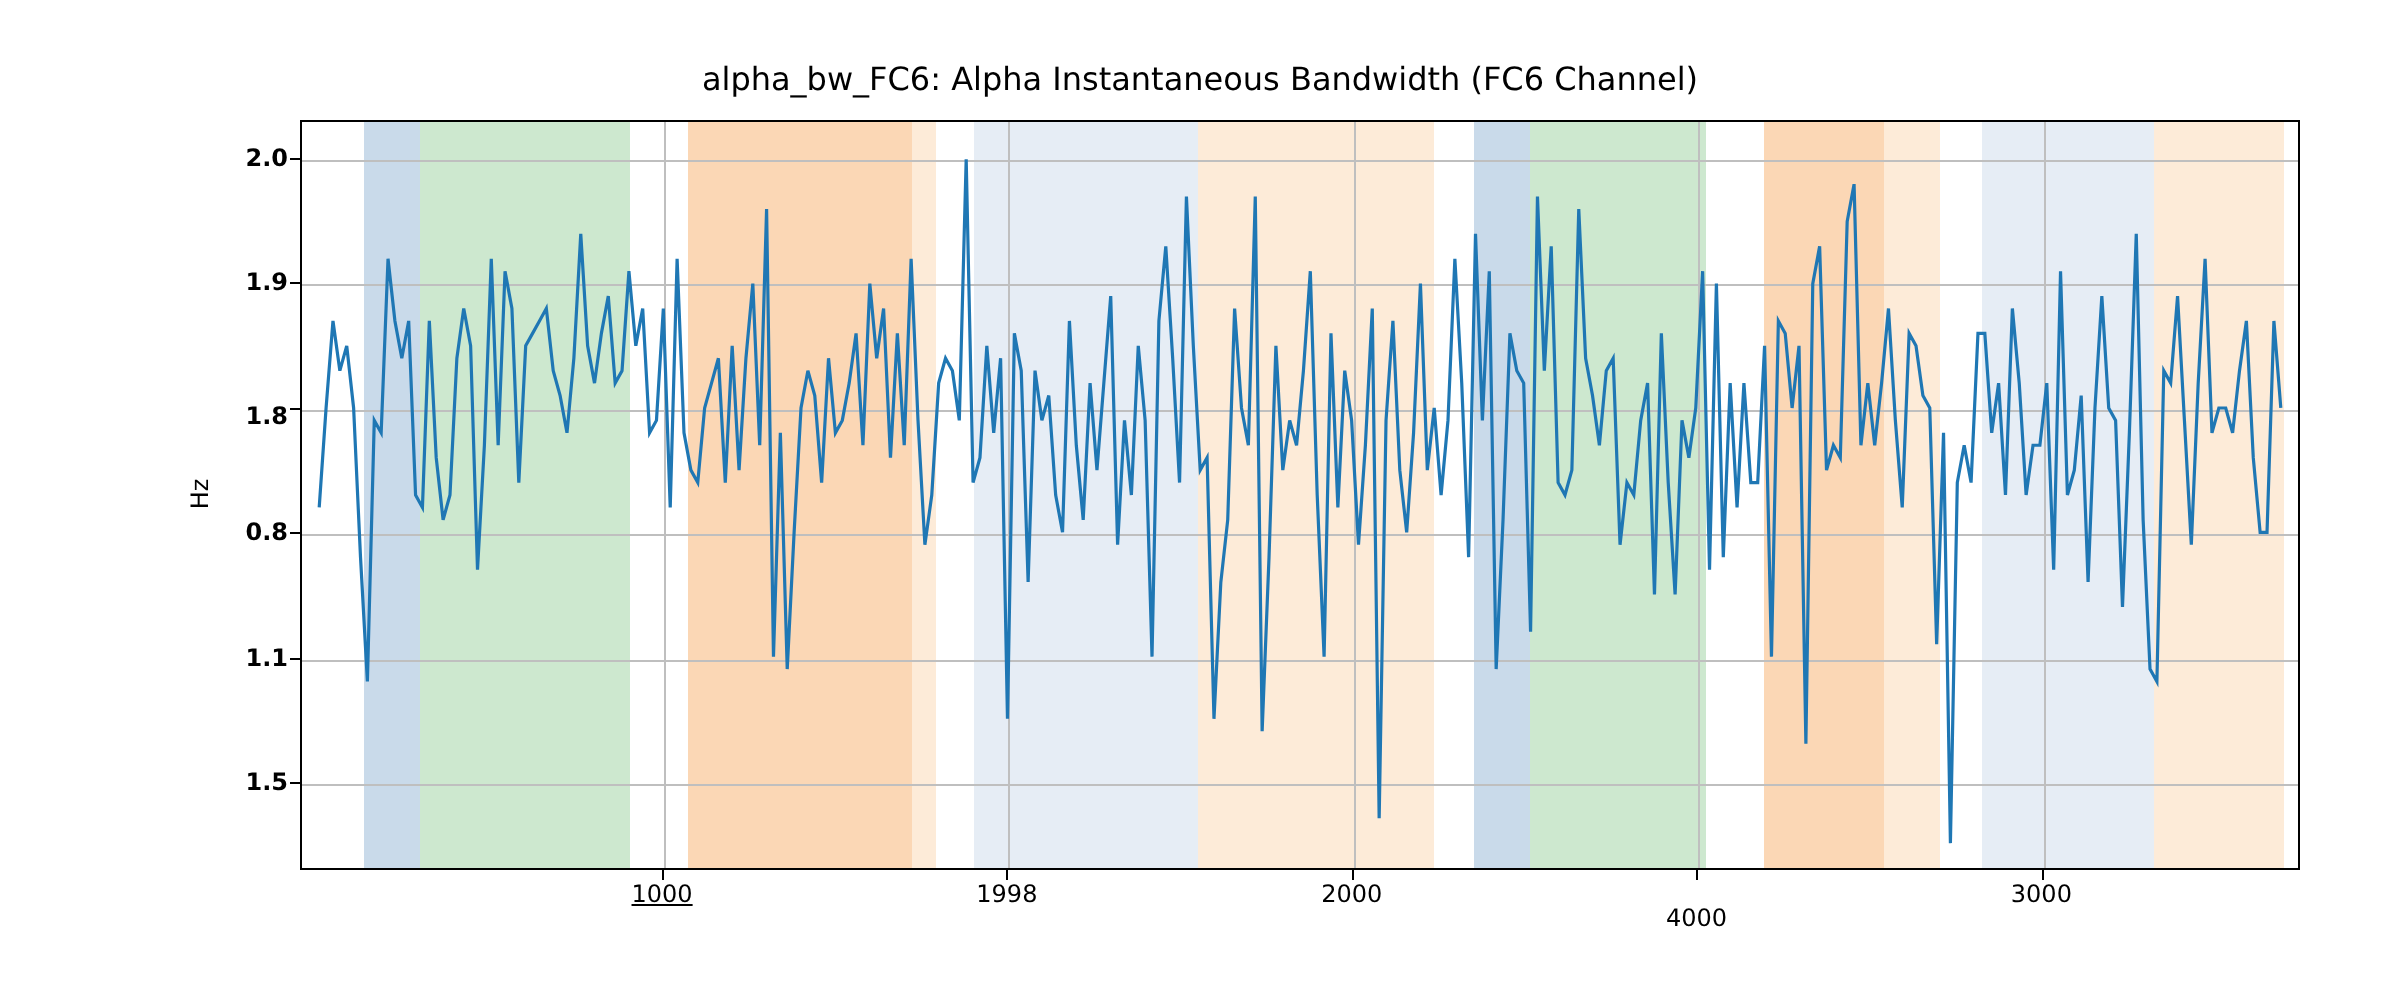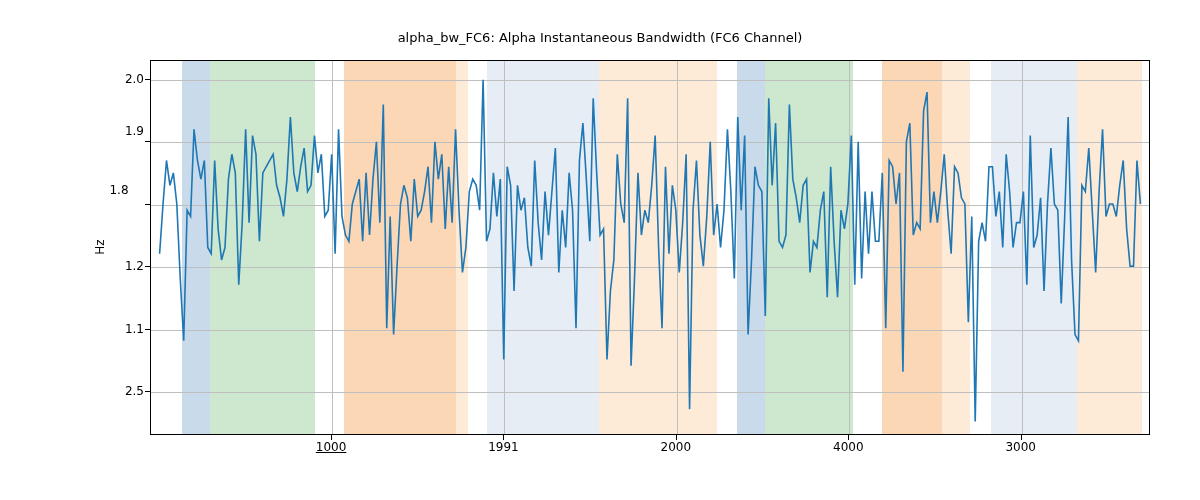--- a/index.html
+++ b/index.html
@@ -15,21 +15,21 @@
     position: relative;
     width: 1200px;
     height: 500px;
   }
   .title {
     position: absolute;
     top: 30px;
     left: 0;
     width: 1200px;
     text-align: center;
-    font-size: 13px;
+    font-size: 16px;
   }
   .plot-area {
     position: absolute;
     left: 150px;
     top: 60px;
     width: 1000px;
     height: 375px;
     border: 1px solid #000000;
     box-sizing: border-box;
     overflow: hidden;
@@ -54,20 +54,21 @@
     width: 0;
     border-left: 1px solid #bfbfbf;
   }
   .ytick-label {
     position: absolute;
     right: 1056px; 
     width: 50px;
     text-align: right;
     font-size: 12px;
     transform: translateY(-50%);
+    font-weight: bold;
   }
   .xtick-label {
     position: absolute;
     top: 440px;
     font-size: 12px;
     transform: translateX(-50%);
   }
   .ylabel {
     position: absolute;
     top: 247px;
@@ -144,39 +145,39 @@
         <div class="gridline-v" style="left: 698.276px;"></div>
         <div class="gridline-v" style="left: 870.69px;"></div>
       </div>
 
     <svg class="line" preserveAspectRatio="none" viewBox="0 0 1000 375">
       <polyline id="series-line" fill="none" stroke-width="1.6" points="8.62,193.75 12.07,143.75 15.52,100.00 18.97,125.00 22.41,112.50 25.86,143.75 29.31,218.75 32.76,281.25 36.21,150.00 39.66,156.25 43.10,68.75 46.55,100.00 50.00,118.75 53.45,100.00 56.90,187.50 60.34,193.75 63.79,100.00 67.24,168.75 70.69,200.00 74.14,187.50 77.59,118.75 81.03,93.75 84.48,112.50 87.93,225.00 91.38,162.50 94.83,68.75 98.28,162.50 101.72,75.00 105.17,93.75 108.62,181.25 112.07,112.50 115.52,106.25 118.97,100.00 122.41,93.75 125.86,125.00 129.31,137.50 132.76,156.25 136.21,118.75 139.66,56.25 143.10,112.50 146.55,131.25 150.00,106.25 153.45,87.50 156.90,131.25 160.34,125.00 163.79,75.00 167.24,112.50 170.69,93.75 174.14,156.25 177.59,150.00 181.03,93.75 184.48,193.75 187.93,68.75 191.38,156.25 194.83,175.00 198.28,181.25 201.72,143.75 205.17,131.25 208.62,118.75 212.07,181.25 215.52,112.50 218.97,175.00 222.41,118.75 225.86,81.25 229.31,162.50 232.76,43.75 236.21,268.75 239.66,156.25 243.10,275.00 246.55,206.25 250.00,143.75 253.45,125.00 256.90,137.50 260.34,181.25 263.79,118.75 267.24,156.25 270.69,150.00 274.14,131.25 277.59,106.25 281.03,162.50 284.48,81.25 287.93,118.75 291.38,93.75 294.83,168.75 298.28,106.25 301.72,162.50 305.17,68.75 308.62,150.00 312.07,212.50 315.52,187.50 318.97,131.25 322.41,118.75 325.86,125.00 329.31,150.00 332.76,18.75 336.21,181.25 339.66,168.75 343.10,112.50 346.55,156.25 350.00,118.75 353.45,300.00 356.90,106.25 360.34,125.00 363.79,231.25 367.24,125.00 370.69,150.00 374.14,137.50 377.59,187.50 381.03,206.25 384.48,100.00 387.93,162.50 391.38,200.00 394.83,131.25 398.28,175.00 401.72,131.25 405.17,87.50 408.62,212.50 412.07,150.00 415.52,187.50 418.97,112.50 422.41,150.00 425.86,268.75 429.31,100.00 432.76,62.50 436.21,118.75 439.66,181.25 443.10,37.50 446.55,112.50 450.00,175.00 453.45,168.75 456.90,300.00 460.34,231.25 463.79,200.00 467.24,93.75 470.69,143.75 474.14,162.50 477.59,37.50 481.03,306.25 484.48,218.75 487.93,112.50 491.38,175.00 494.83,150.00 498.28,162.50 501.72,125.00 505.17,75.00 508.62,187.50 512.07,268.75 515.52,106.25 518.97,193.75 522.41,125.00 525.86,150.00 529.31,212.50 532.76,162.50 536.21,93.75 539.66,350.00 543.10,150.00 546.55,100.00 550.00,175.00 553.45,206.25 556.90,156.25 560.34,81.25 563.79,175.00 567.24,143.75 570.69,187.50 574.14,150.00 577.59,68.75 581.03,131.25 584.48,218.75 587.93,56.25 591.38,150.00 594.83,75.00 598.28,275.00 601.72,200.00 605.17,106.25 608.62,125.00 612.07,131.25 615.52,256.25 618.97,37.50 622.41,125.00 625.86,62.50 629.31,181.25 632.76,187.50 636.21,175.00 639.66,43.75 643.10,118.75 646.55,137.50 650.00,162.50 653.45,125.00 656.90,118.75 660.34,212.50 663.79,181.25 667.24,187.50 670.69,150.00 674.14,131.25 677.59,237.50 681.03,106.25 684.48,181.25 687.93,237.50 691.38,150.00 694.83,168.75 698.28,143.75 701.72,75.00 705.17,225.00 708.62,81.25 712.07,218.75 715.52,131.25 718.97,193.75 722.41,131.25 725.86,181.25 729.31,181.25 732.76,112.50 736.21,268.75 739.66,100.00 743.10,106.25 746.55,143.75 750.00,112.50 753.45,312.50 756.90,81.25 760.34,62.50 763.79,175.00 767.24,162.50 770.69,168.75 774.14,50.00 777.59,31.25 781.03,162.50 784.48,131.25 787.93,162.50 791.38,131.25 794.83,93.75 798.28,150.00 801.72,193.75 805.17,106.25 808.62,112.50 812.07,137.50 815.52,143.75 818.97,262.50 822.41,156.25 825.86,362.50 829.31,181.25 832.76,162.50 836.21,181.25 839.66,106.25 843.10,106.25 846.55,156.25 850.00,131.25 853.45,187.50 856.90,93.75 860.34,131.25 863.79,187.50 867.24,162.50 870.69,162.50 874.14,131.25 877.59,225.00 881.03,75.00 884.48,187.50 887.93,175.00 891.38,137.50 894.83,231.25 898.28,143.75 901.72,87.50 905.17,143.75 908.62,150.00 912.07,243.75 915.52,156.25 918.97,56.25 922.41,200.00 925.86,275.00 929.31,281.25 932.76,125.00 936.21,131.25 939.66,87.50 943.10,150.00 946.55,212.50 950.00,131.25 953.45,68.75 956.90,156.25 960.34,143.75 963.79,143.75 967.24,156.25 970.69,125.00 974.14,100.00 977.59,168.75 981.03,206.25 984.48,206.25 987.93,100.00 991.38,143.75" stroke="#1f77b4"></polyline>
     </svg>
   </div>
 
   <div id="ticks">
-      <div class="ytick-label" style="top: 391.25px;">2.5</div>
+      <div class="ytick-label" style="top: 391.25px;">1.5</div>
       <div class="tick-mark-y" style="top: 391.25px;"></div>
       <div class="ytick-label" style="top: 328.75px;">1.1</div>
       <div class="tick-mark-y" style="top: 328.75px;"></div>
-      <div class="ytick-label" style="top: 266.25px;">1.2</div>
+      <div class="ytick-label" style="top: 266.25px;">0.8</div>
       <div class="tick-mark-y" style="top: 266.25px;"></div>
-      <div class="ytick-label" style="top: 190px; text-align: center;">1.8</div>
+      <div class="ytick-label" style="top: 208px;">1.8</div>
       <div class="tick-mark-y" style="top: 203.75px;"></div>
-      <div class="ytick-label" style="top: 131px; text-align: right;">1.9</div>
+      <div class="ytick-label" style="top: 141px; text-align: right;">1.9</div>
       <div class="tick-mark-y" style="top: 141.25px;"></div>
       <div class="ytick-label" style="top: 78.75px;">2.0</div>
       <div class="tick-mark-y" style="top: 78.75px;"></div>
       <div class="xtick-label" style="left: 331.034px; text-decoration: underline;">1000</div>
       <div class="tick-mark-x" style="left: 331.034px;"></div>
-      <div class="xtick-label" style="left: 503.448px;">1991</div>
+      <div class="xtick-label" style="left: 503.448px;">1998</div>
       <div class="tick-mark-x" style="left: 503.448px;"></div>
       <div class="xtick-label" style="left: 675.862px;">2000</div>
       <div class="tick-mark-x" style="left: 675.862px;"></div>
-      <div class="xtick-label" style="left: 848.276px;">4000</div>
+      <div class="xtick-label" style="left: 848.276px; margin-top: 12px;">4000</div>
       <div class="tick-mark-x" style="left: 848.276px;"></div>
       <div class="xtick-label" style="left: 1020.69px;">3000</div>
       <div class="tick-mark-x" style="left: 1020.69px;"></div>
     </div>
 
   <div class="ylabel">Hz</div>
 
 </div>
 
 </body></html>

